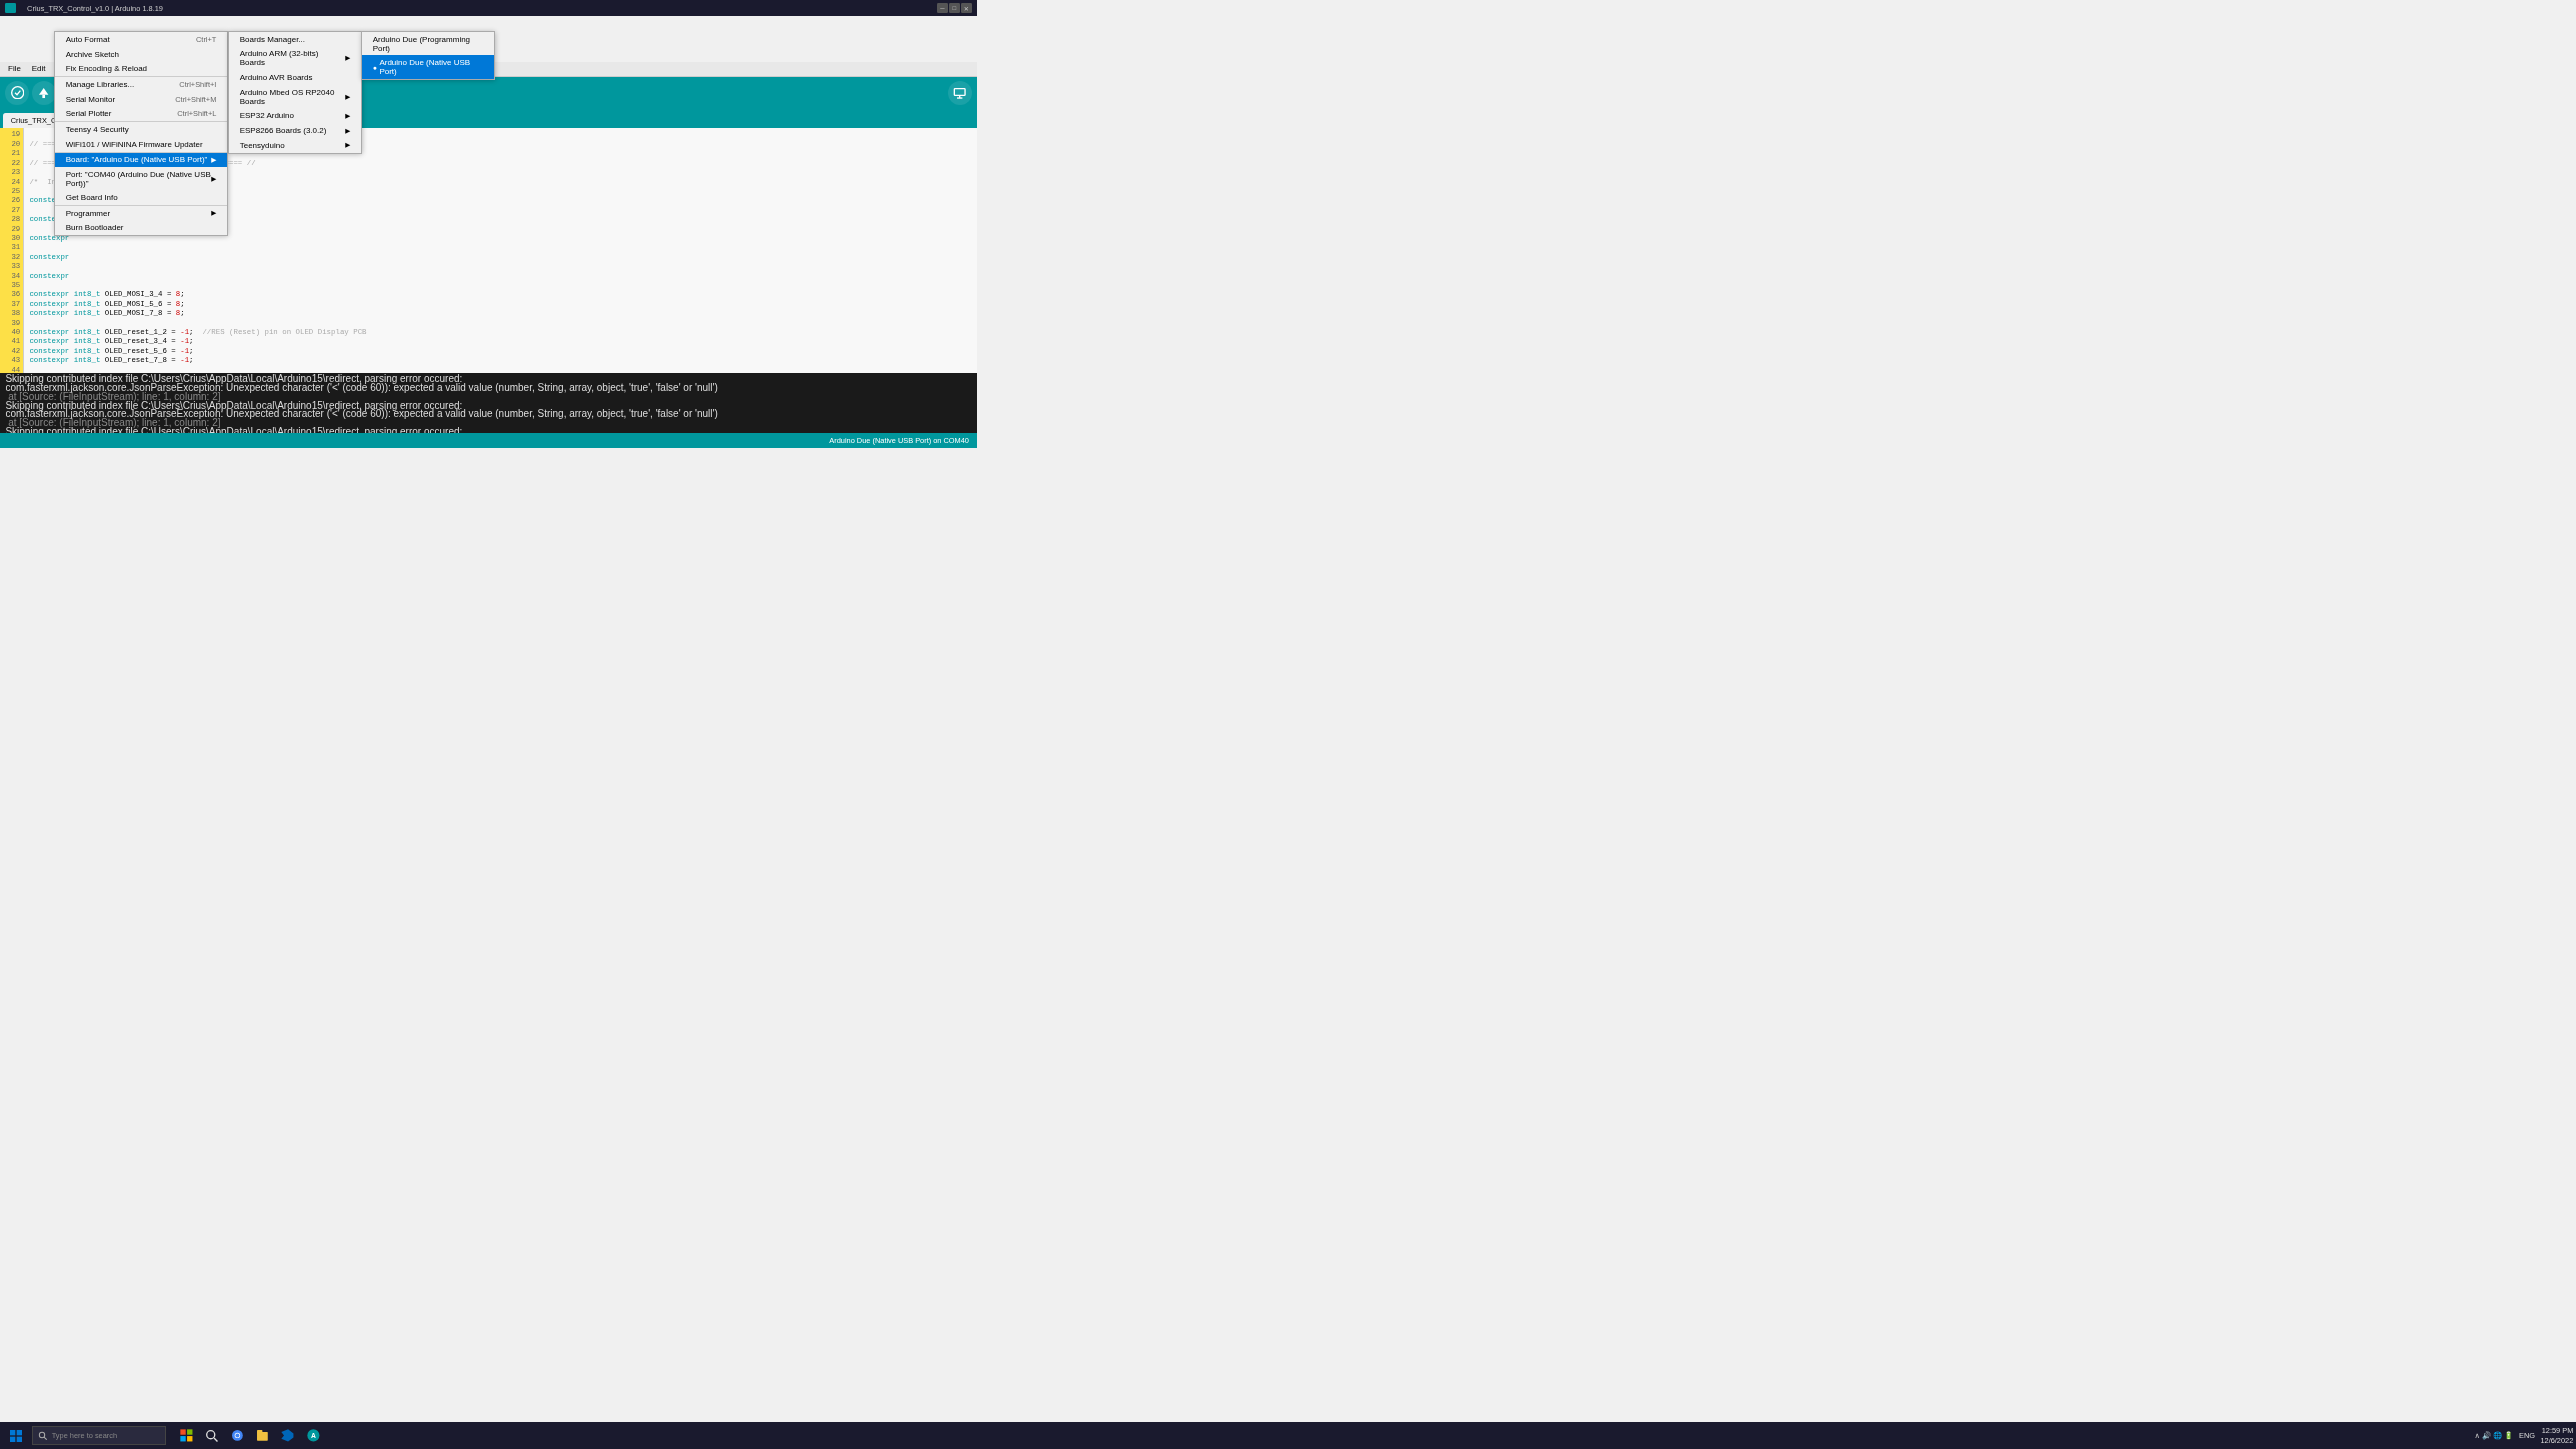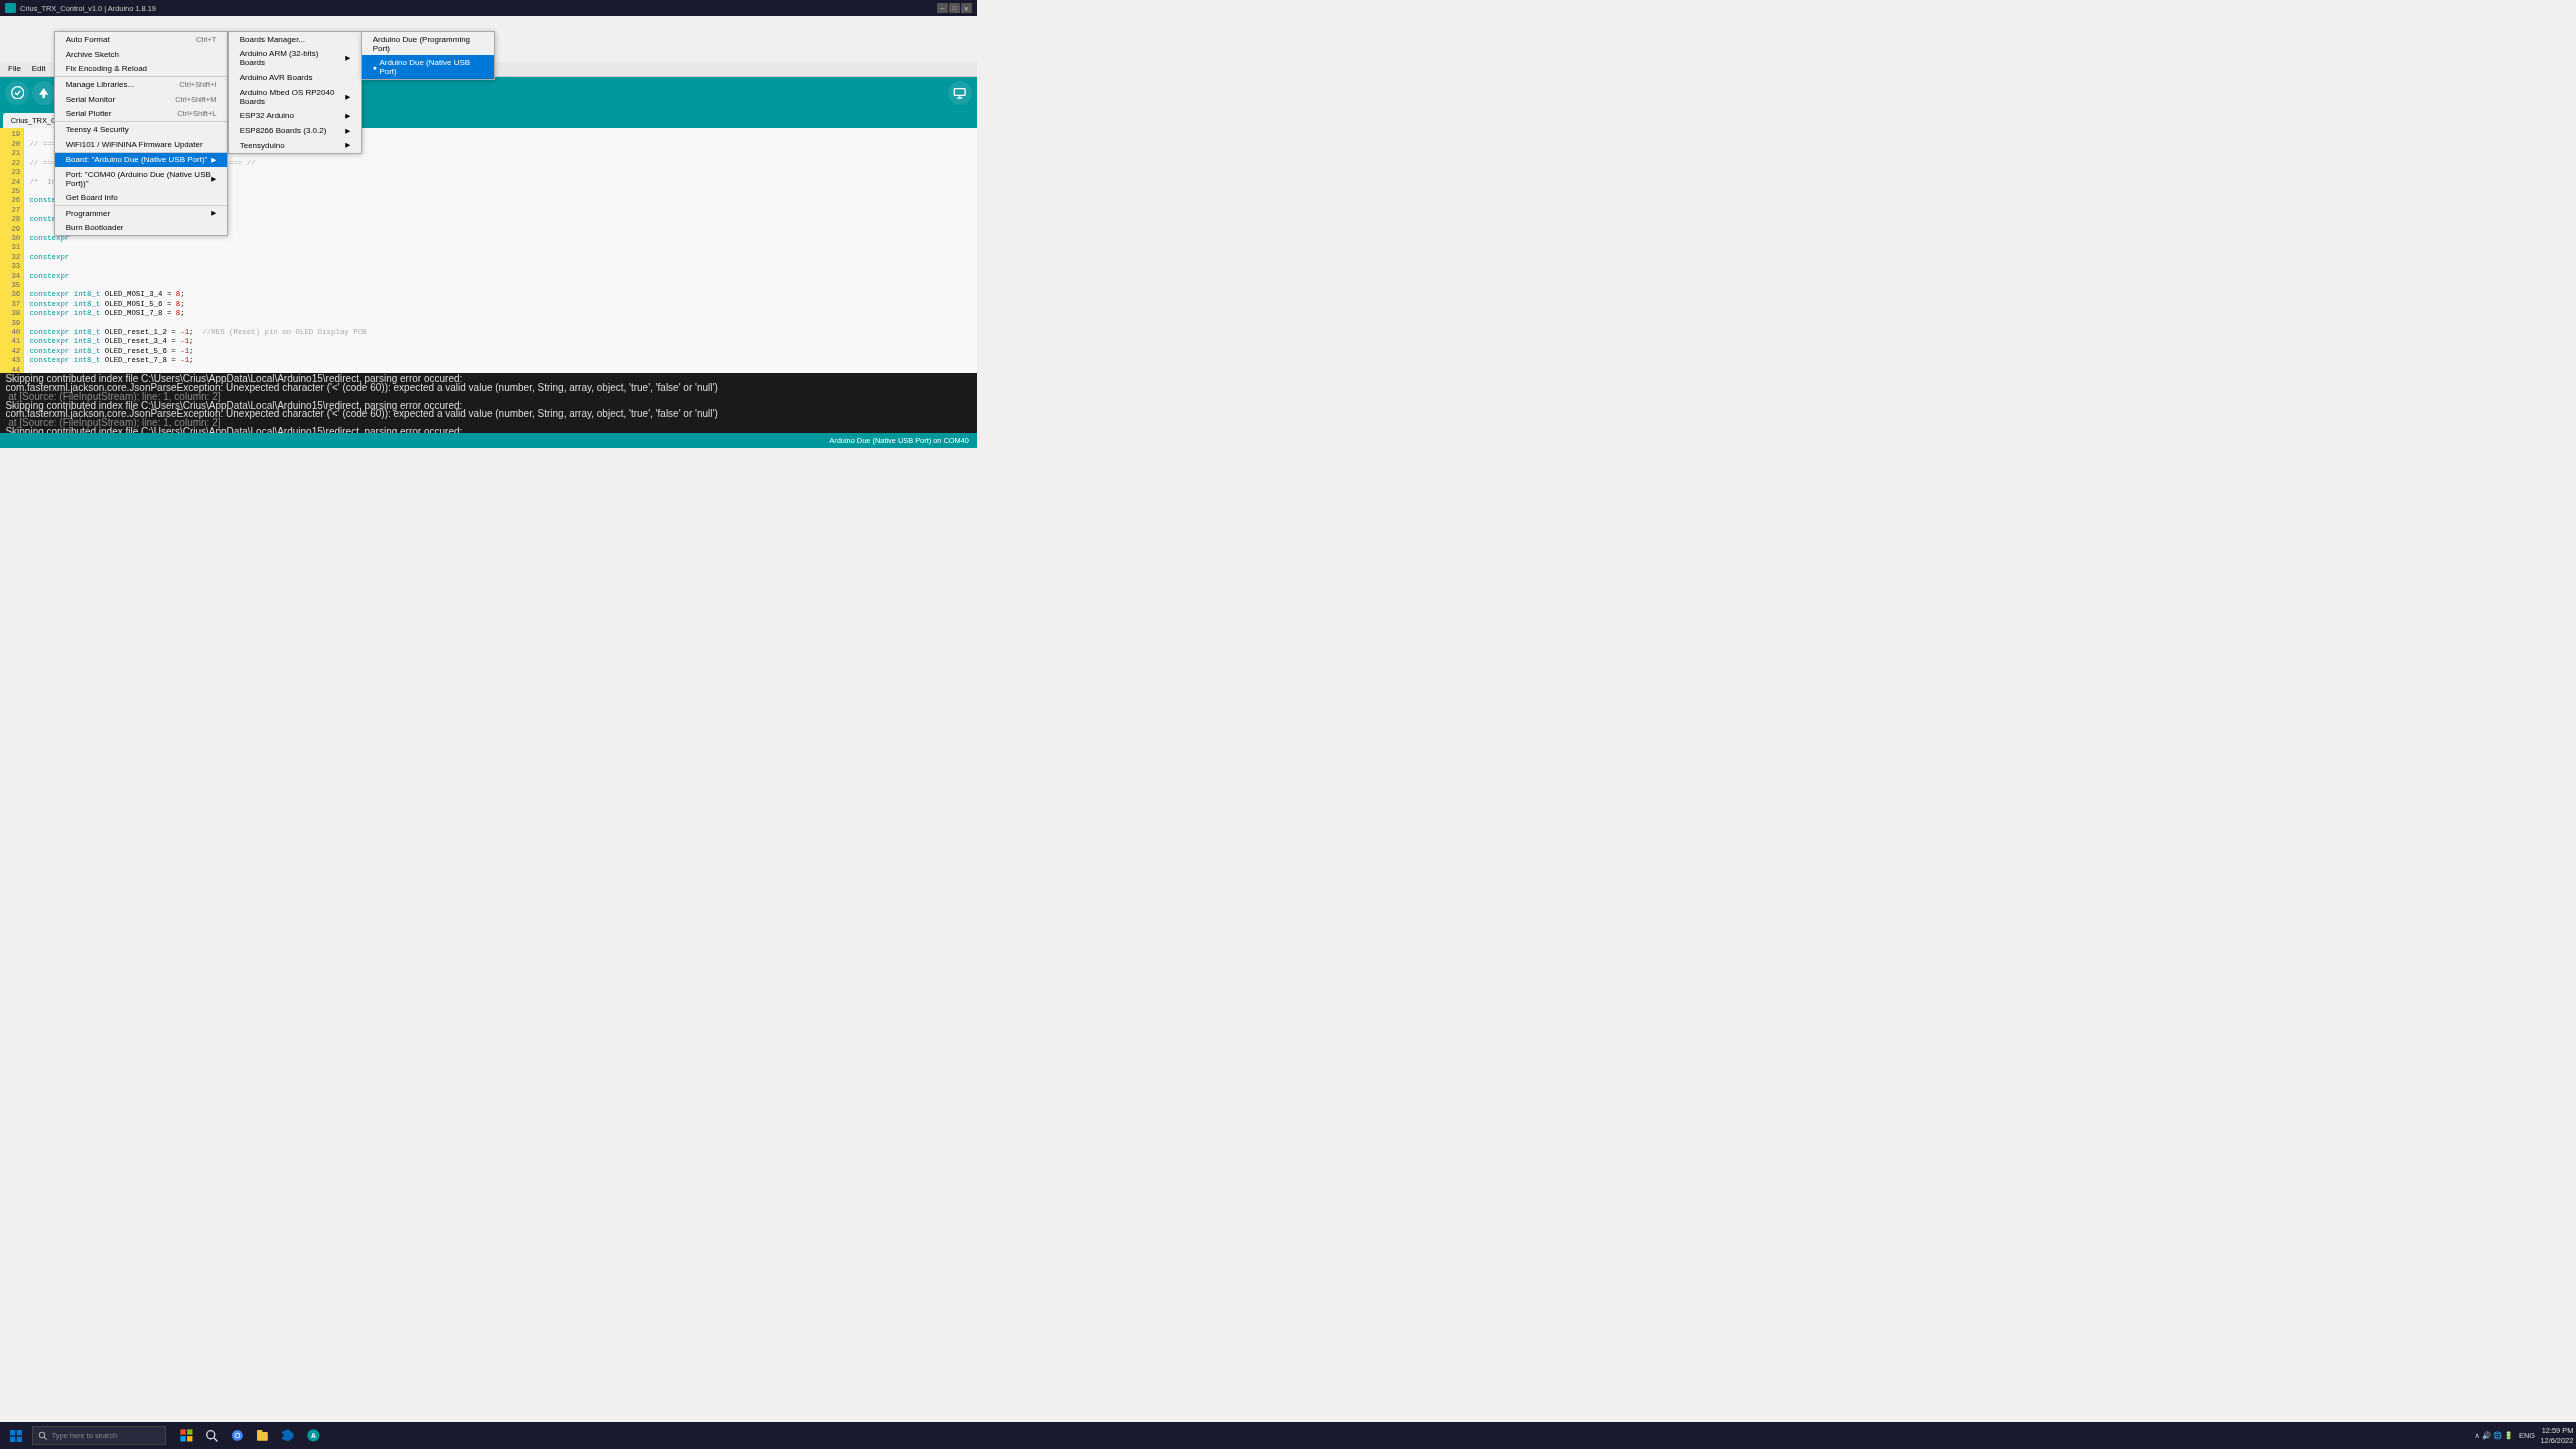--- a/index.html
+++ b/index.html
@@ -20,21 +20,21 @@
       height: 16px;
       display: flex;
       align-items: center;
       padding: 0 5.4px;
       font-size: 7.4px;
       justify-content: space-between;
     }
     #title-bar .title-left {
       display: flex;
       align-items: center;
-      gap: 4px;
+      gap: 11px;
     }
     #title-bar .title-icon {
       width: 10.7px;
       height: 10.7px;
       background: #00979d;
       border-radius: 1.3px;
     }
     #title-bar .window-controls {
       display: flex;
       gap: 1.3px;

